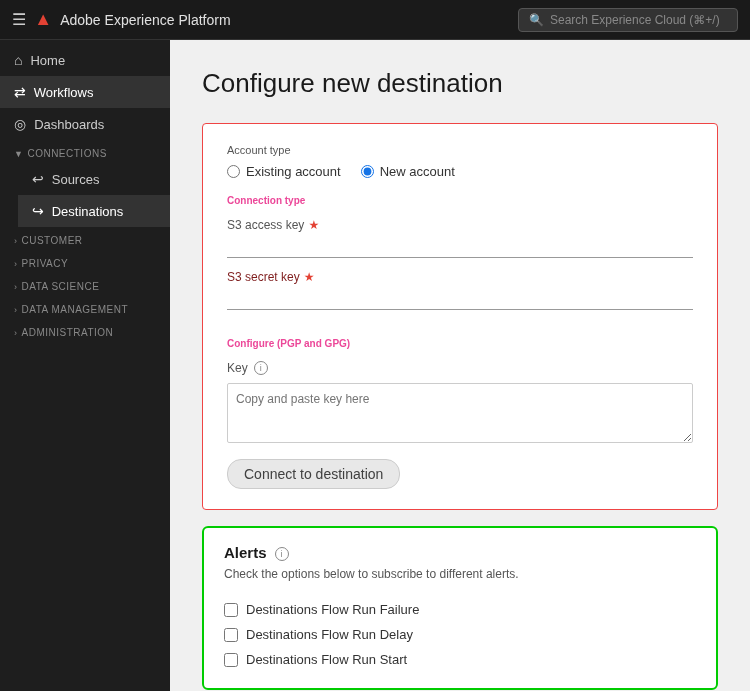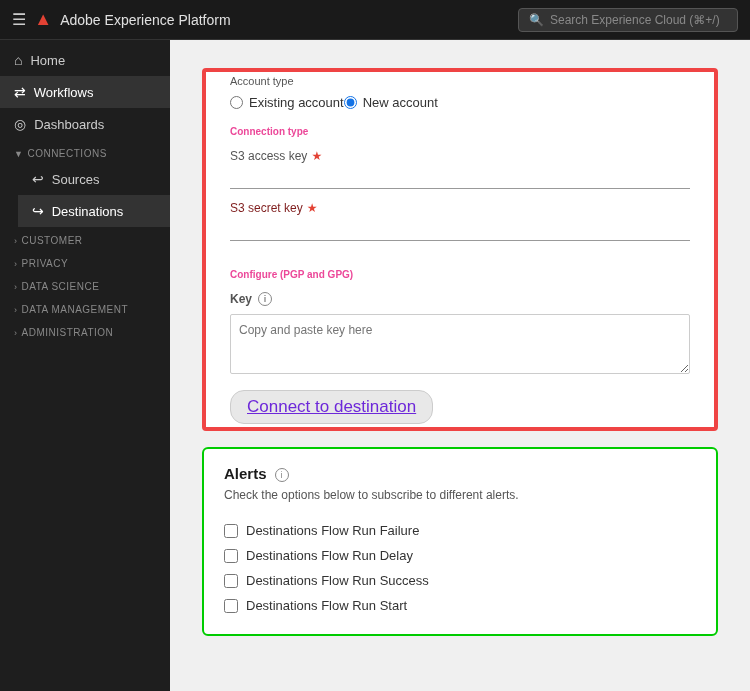--- a/index.html
+++ b/index.html
@@ -24,40 +24,40 @@
     .sidebar-item.active { background: #333; color: #fff; }
     .sidebar-item .icon { font-size: 14px; }
     .sidebar-section { padding: 8px 14px 4px; font-size: 10px; color: #888; letter-spacing: 0.5px; display: flex; align-items: center; gap: 4px; cursor: pointer; }
     .sidebar-section .chevron { font-size: 9px; }
     .sidebar-subsection { padding-left: 18px; }
 
     
     .main { flex: 1; background: #f0f0f0; overflow-y: auto; padding: 28px 32px; }
     .page-title { font-size: 26px; font-weight: 300; color: #1a1a1a; margin-bottom: 24px; }
 
-    .form-section { background: #fff; border: 4px solid #ef4444; border-radius: 4px; padding: 3px 24px; margin-bottom: 16px; }
+    .form-section { background: #fff; border: 1px solid #ef4444; border-radius: 4px; padding: 20px 24px; margin-bottom: 16px; }
 
     .field-label { font-size: 11px; color: #555; margin-bottom: 8px; }
-    .radio-group { display: flex; align-items: center; margin-bottom: 4px; }
+    .radio-group { display: flex; align-items: center; gap: 20px; margin-bottom: 4px; }
     .radio-option { display: flex; align-items: center; gap: 6px; font-size: 13px; color: #333; cursor: pointer; }
     .radio-option input[type="radio"] { accent-color: #1473e6; cursor: pointer; }
 
     .section-title { font-size: 10px; font-weight: 600; color: #ec4899; margin-bottom: 12px; }
 
     .text-input { width: 100%; border: none; border-bottom: 1px solid #999; background: transparent; padding: 4px 0; font-size: 13px; color: #333; outline: none; margin-bottom: 12px; }
     .text-input::placeholder { color: transparent; }
     .input-label-row { display: flex; align-items: center; gap: 4px; margin-bottom: 2px; }
     .required-star { color: #e34234; font-size: 12px; }
 
-    .encryption-label { display: flex; align-items: center; gap: 6px; margin-bottom: 8px; font-weight: bold; }
+    .encryption-label { display: flex; align-items: center; gap: 6px; margin-bottom: 8px; }
     .info-icon { width: 14px; height: 14px; border-radius: 50%; border: 1px solid #888; display: inline-flex; align-items: center; justify-content: center; font-size: 9px; color: #888; cursor: pointer; }
 
     .key-textarea { width: 100%; border: 1px solid #ccc; border-radius: 2px; padding: 8px; font-size: 12px; color: #888; resize: vertical; min-height: 60px; background: #fff; outline: none; font-family: inherit; }
 
-    .connect-btn { background: #e8e8e8; border: 1px solid #ccc; border-radius: 14px; padding: 6px 16px; font-size: 17px; color: #6d28d9; cursor: default; margin-top: 12px; text-decoration: underline; }
+    .connect-btn { background: #e8e8e8; border: 1px solid #ccc; border-radius: 14px; padding: 6px 16px; font-size: 14px; color: #404040; cursor: default; margin-top: 12px; }
 
     
     .alerts-box { border: 2px solid #00cc00; border-radius: 6px; background: #fff; padding: 16px 20px; margin-top: 16px; }
     .alerts-title-row { display: flex; align-items: flex-end; gap: 8px; margin-bottom: 6px; }
     .alerts-title { font-size: 15px; font-weight: 600; color: #1a1a1a; }
     .alerts-desc { font-size: 12px; color: #555; margin-bottom: 16px; }
     .alert-option { display: flex; align-items: center; gap: 8px; padding: 5px 0; font-size: 13px; color: #333; cursor: pointer; }
     .alert-option input[type="checkbox"] { accent-color: #1473e6; cursor: pointer; width: 14px; height: 14px; }
   </style>
 </head>
@@ -122,20 +122,21 @@
       <span class="chevron">›</span>
       <span>DATA MANAGEMENT</span>
     </div>
     <div class="sidebar-section">
       <span class="chevron">›</span>
       <span>ADMINISTRATION</span>
     </div>
   </div>
 
   <div class="main">
+    <h1 class="page-title">Configure new destination</h1>
 
     <div class="form-section">
 
       
       <div style="margin-bottom:16px;">
         <div class="field-label">Account type</div>
         <div class="radio-group">
           <label class="radio-option">
             <input type="radio" name="account" style="">
             <span>Existing account</span>
@@ -191,23 +192,19 @@
       <label class="alert-option">
         <input type="checkbox" style="">
         <span>Destinations Flow Run Failure</span>
       </label>
       <label class="alert-option">
         <input type="checkbox" style="">
         <span>Destinations Flow Run Delay</span>
       </label>
       <label class="alert-option">
         <input type="checkbox" style="">
-        <span>Destinations Flow Run Success</span>
-      </label>
-      <label class="alert-option">
-        <input type="checkbox" style="">
         <span>Destinations Flow Run Start</span>
       </label>
 
     </div>
 
   </div>
 </div>
 
 </body></html>

